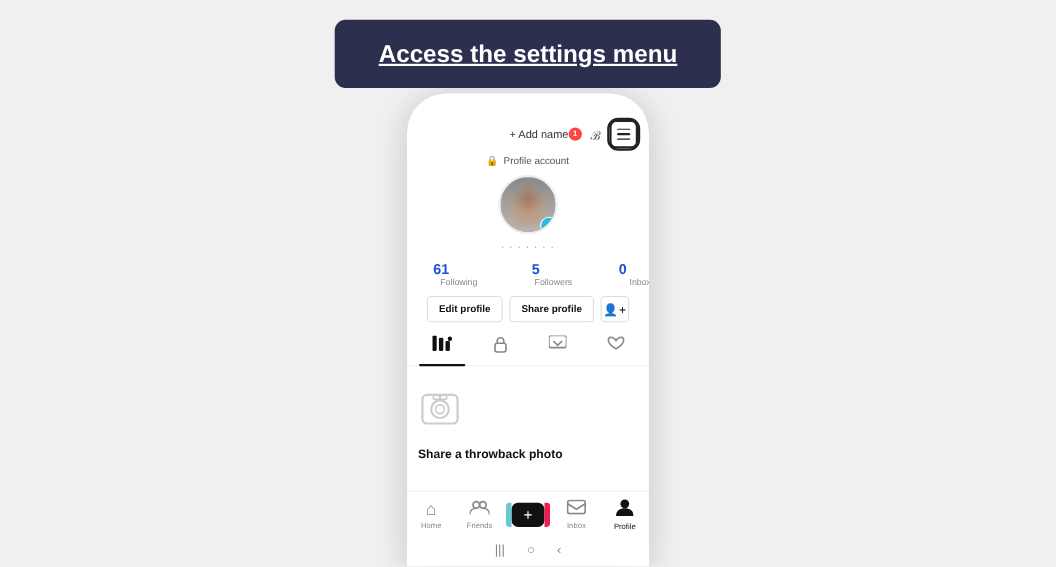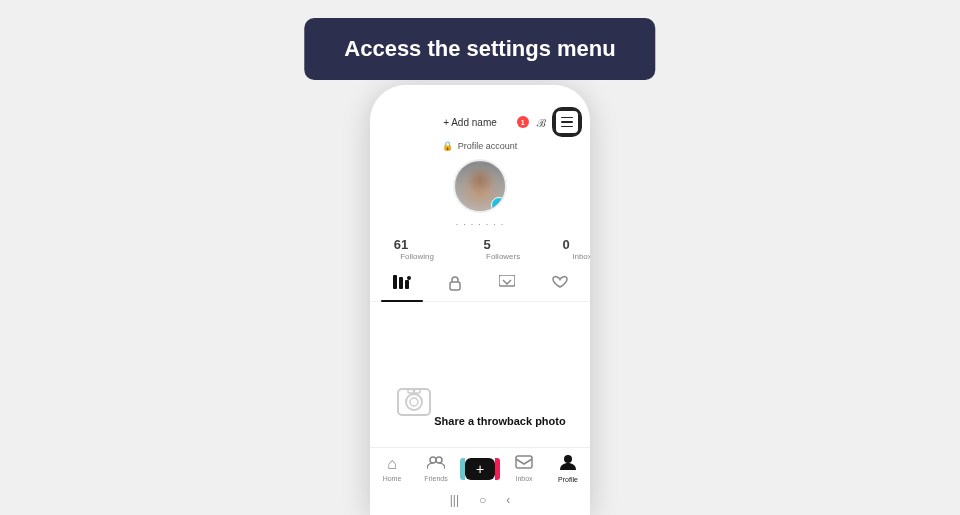--- a/index.html
+++ b/index.html
@@ -22,20 +22,21 @@
       left: 50%;
       transform: translateX(-50%);
       background: #2d2f4e;
       color: white;
       font-size: 22px;
       font-weight: 700;
       padding: 18px 40px;
       border-radius: 10px;
       white-space: nowrap;
       z-index: 10;
+      text-decoration: underline;
     }
 
     
     .phone {
       position: absolute;
       bottom: 0;
       left: 50%;
       transform: translateX(-50%);
       width: 220px;
       background: #ffffff;
@@ -62,21 +63,21 @@
       display: flex;
       align-items: center;
       justify-content: flex-end;
       padding: 4px 10px 4px 10px;
       gap: 8px;
     }
 
     .add-name-btn {
       display: flex;
       align-items: center;
-      gap: 20px;
+      gap: 0;
       font-size: 10px;
       color: #333;
       cursor: pointer;
     }
 
     .add-name-dot {
       width: 12px;
       height: 12px;
       background: #ff4444;
       border-radius: 50%;
@@ -193,21 +194,21 @@
 
     .stat-item {
       display: flex;
       flex-direction: column;
       align-items: center;
     }
 
     .stat-number {
       font-size: 13px;
       font-weight: 700;
-      color: #404040;
+      color: #1d4ed8;
     }
 
     .stat-label {
       font-size: 8px;
       color: #888;
       padding-left: 32px;
     }
 
     
     .action-btns {
@@ -277,22 +278,22 @@
       right: 0;
       height: 2px;
       background: #111;
       border-radius: 1px;
     }
 
     
     .content-area {
       flex: 1;
       display: flex;
-      flex-direction: row;
-      align-items: flex-end;
+      flex-direction: column;
+      align-items: flex-start;
       justify-content: center;
       padding: 10px;
     }
 
     .throwback-icon {
       font-size: 32px;
       color: #bbb;
       margin-bottom: 8px;
     }
 
@@ -462,20 +463,27 @@
     <div class="stat-item">
       <span class="stat-number">5</span>
       <span class="stat-label">Followers</span>
     </div>
     <div class="stat-item">
       <span class="stat-number">0</span>
       <span class="stat-label">Inbox</span>
     </div>
   </div>
 
+  <div class="action-btns">
+    <button class="btn-outline">Edit profile</button>
+    <button class="btn-outline">Share profile</button>
+    <div class="btn-icon">
+      <span>👤+</span>
+    </div>
+  </div>
 
 
   <div class="tab-nav">
     <div class="tab-item active">
       <svg width="18" height="14" viewBox="0 0 18 14" fill="none">
         <rect x="0" y="0" width="4" height="14" rx="1" fill="#111"></rect>
         <rect x="6" y="2" width="4" height="12" rx="1" fill="#111"></rect>
         <rect x="12" y="5" width="4" height="9" rx="1" fill="#111"></rect>
         <circle cx="16" cy="3" r="2" fill="#111"></circle>
       </svg>

